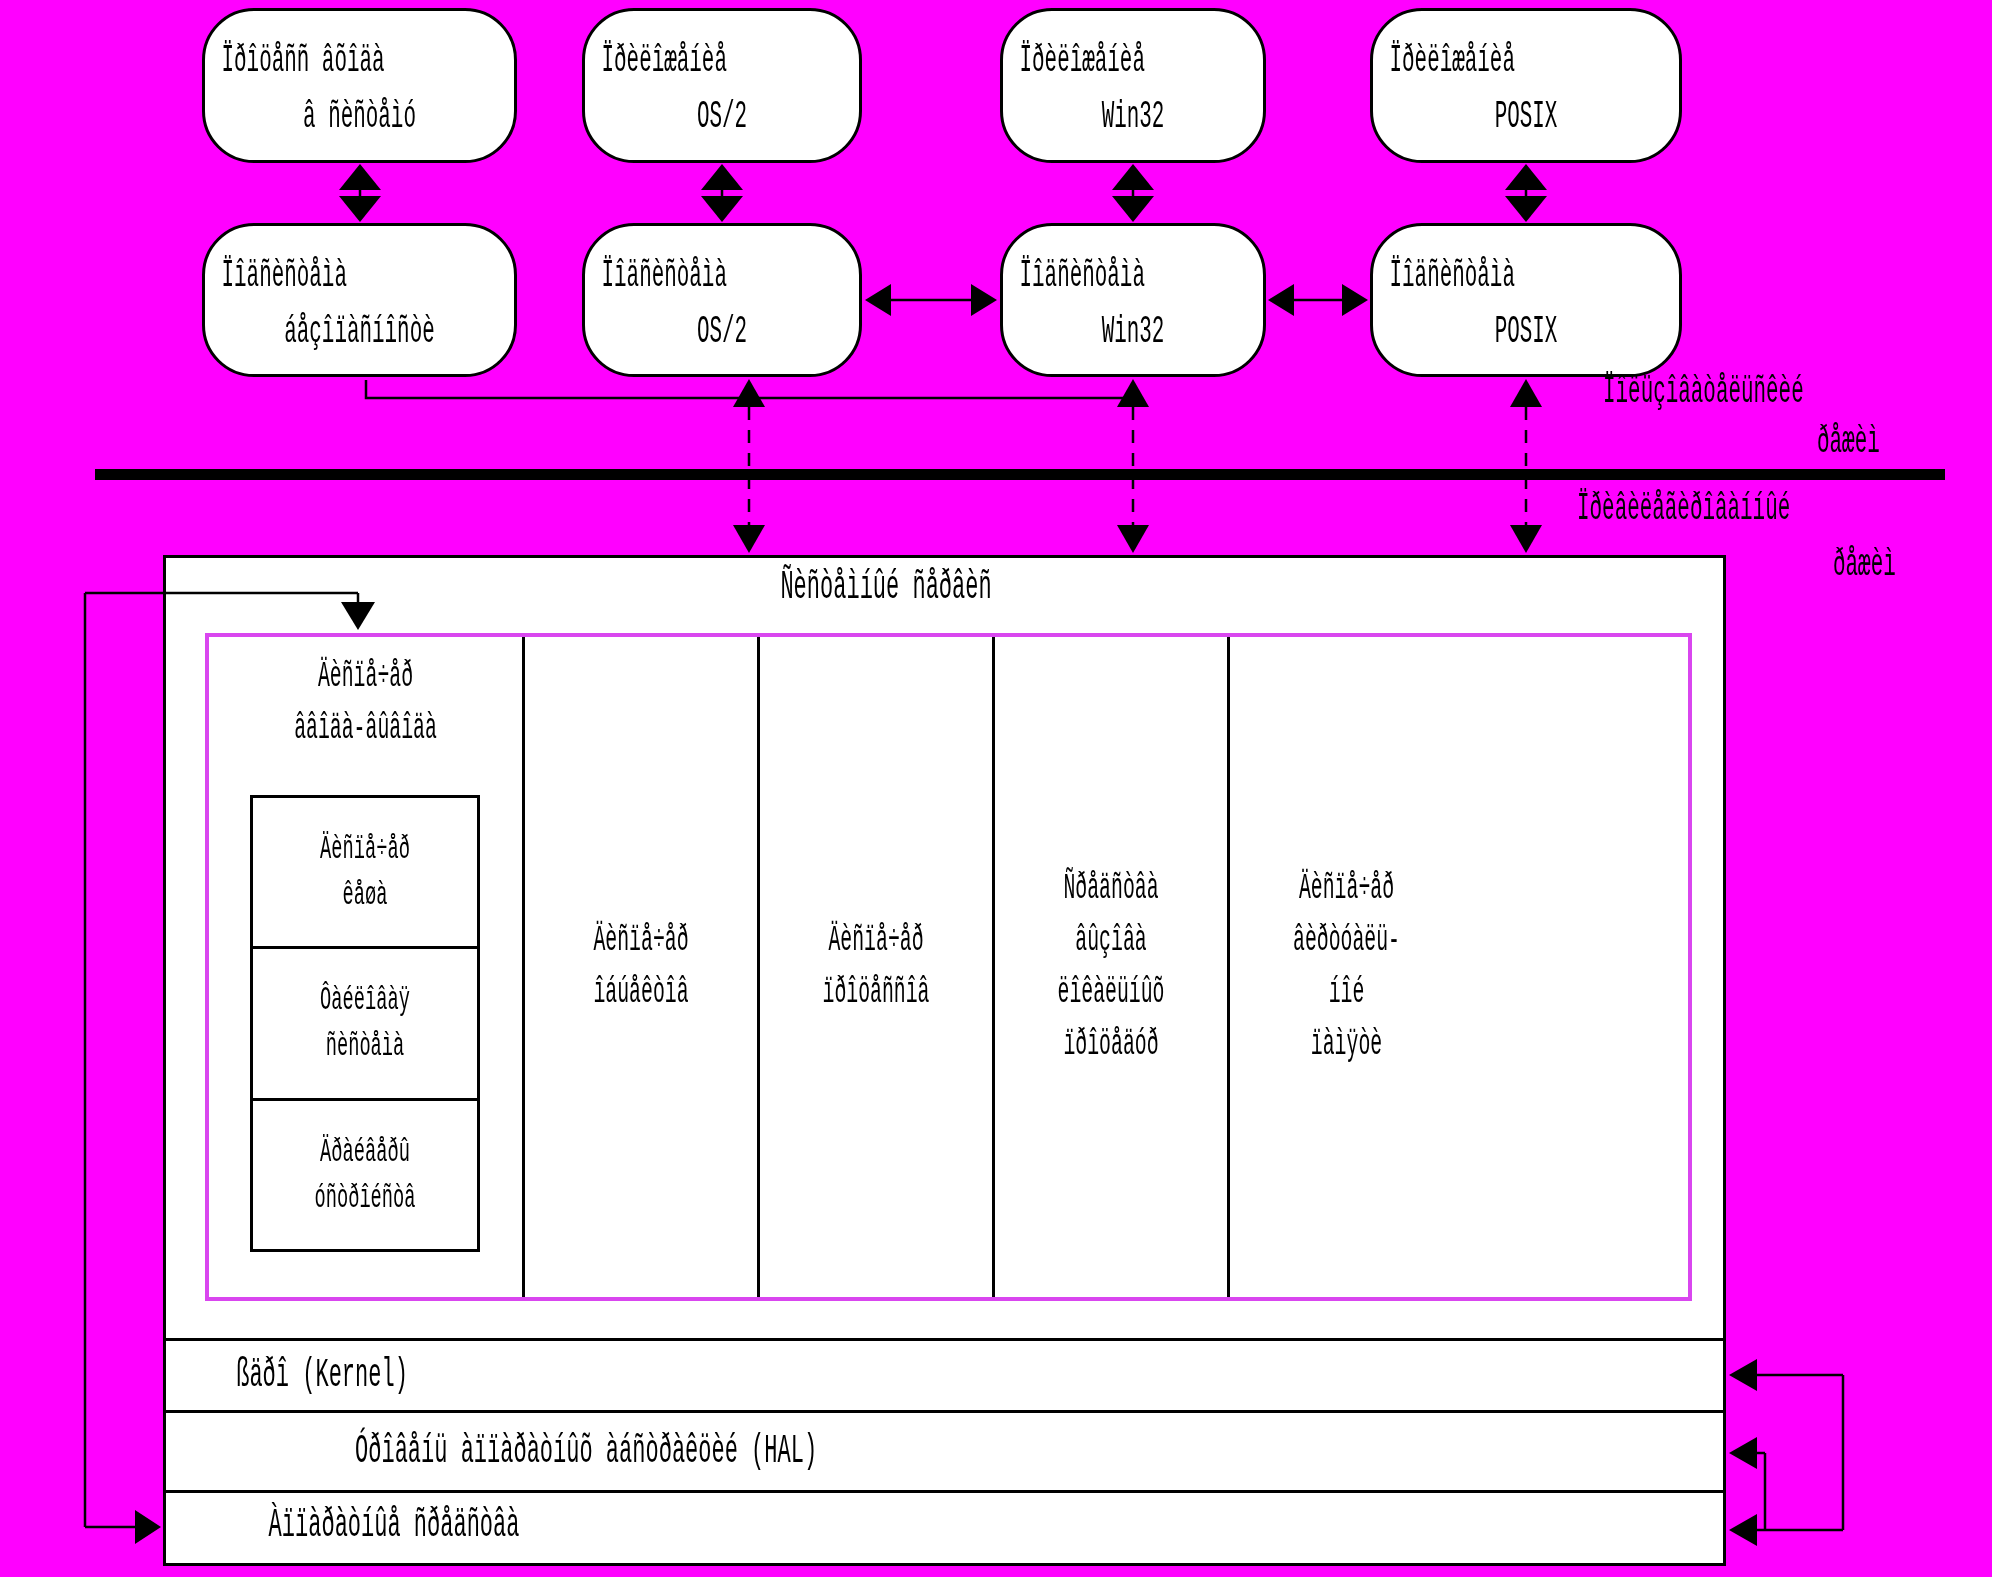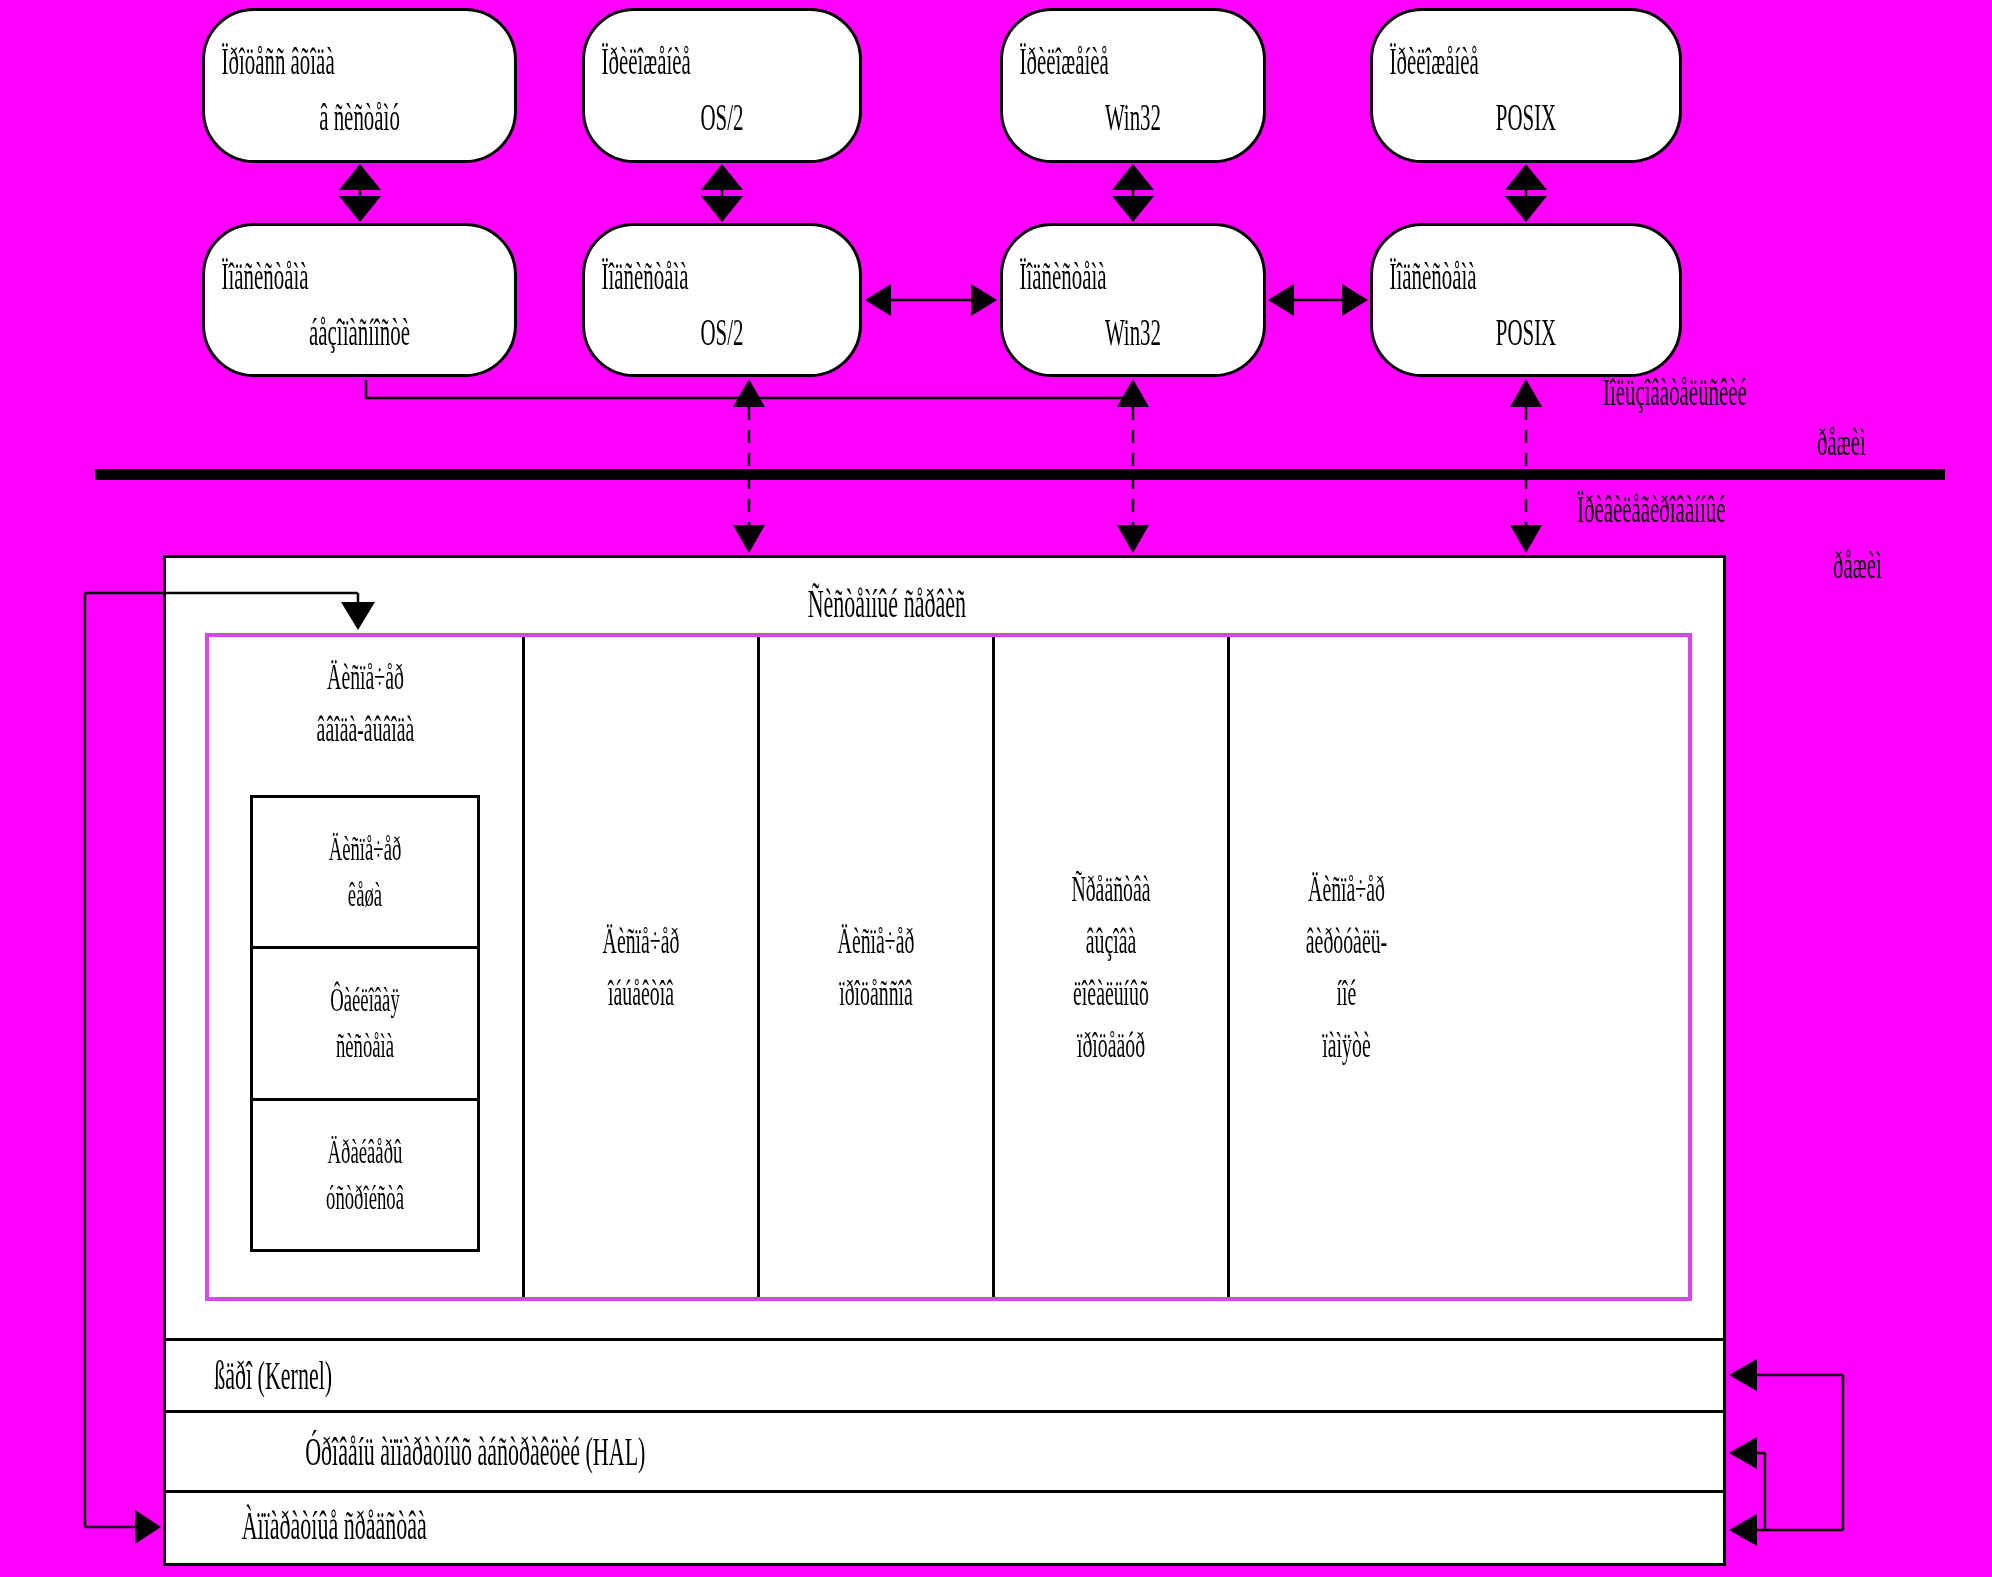--- a/index.html
+++ b/index.html
@@ -1,36 +1,36 @@
 <!DOCTYPE html>
 <html><head>
 <meta charset="utf-8">
 <style>
   html,body{margin:0;padding:0}
   .canvas{position:relative;width:1992px;height:1577px;background:#ff00ff;overflow:hidden;
-          font-family:Liberation Serif, serif;color:#000}
+          font-family:Liberation Mono, monospace;color:#000}
   svg.overlay{position:absolute;left:0;top:0;width:1992px;height:1577px;pointer-events:none;z-index:6}
   svg.overlay line, svg.overlay polyline{stroke:#000;stroke-width:2.5;fill:none}
   svg.overlay polygon{fill:#000;stroke:none}
   svg.overlay .dash{stroke-dasharray:13 10}
 
   .rbox{position:absolute;background:#fff;border:3px solid #000;border-radius:52px;
         box-sizing:border-box;padding-top:22px;z-index:2}
   .rbox .l1{font-size:38px;line-height:56px;white-space:nowrap;transform:scaleX(.55);
             transform-origin:0 50%;padding-left:30px}
   .rbox .l2{font-size:38px;line-height:56px;white-space:nowrap;text-align:center;
             transform:scaleX(.55);transform-origin:50% 50%}
 
   .mode-divider{position:absolute;left:95px;top:469px;width:1850px;height:11px;background:#000;z-index:3}
   .mode-label{position:absolute;font-size:38px;line-height:44px;white-space:nowrap;
               transform:scaleX(.55);transform-origin:0 50%;z-index:4}
 
   .services{position:absolute;left:163px;top:555px;width:1563px;height:1011px;background:#fff;
             border:3px solid #000;box-sizing:border-box;z-index:2}
-  .services-title{margin-top:18px;height:54px;display:flex;align-items:center;justify-content:center;
+  .services-title{margin-top:2px;height:54px;display:flex;align-items:center;justify-content:center;
                   padding-right:116px}
   .bigt{font-size:40px;white-space:nowrap;transform:scaleX(.55)}
 
   .colwrap{position:absolute;left:39px;top:75px;width:1487px;height:668px;border:4px solid #d946ef;
            box-sizing:border-box;display:flex}
   .col{box-sizing:border-box;height:100%;position:relative}
   .col + .col{border-left:3px solid #000}
   .col .lines{display:flex;flex-direction:column;justify-content:center;height:100%}
   .cline{font-size:36px;line-height:52px;text-align:center;white-space:nowrap;
          transform:scaleX(.55);transform-origin:50% 50%}

